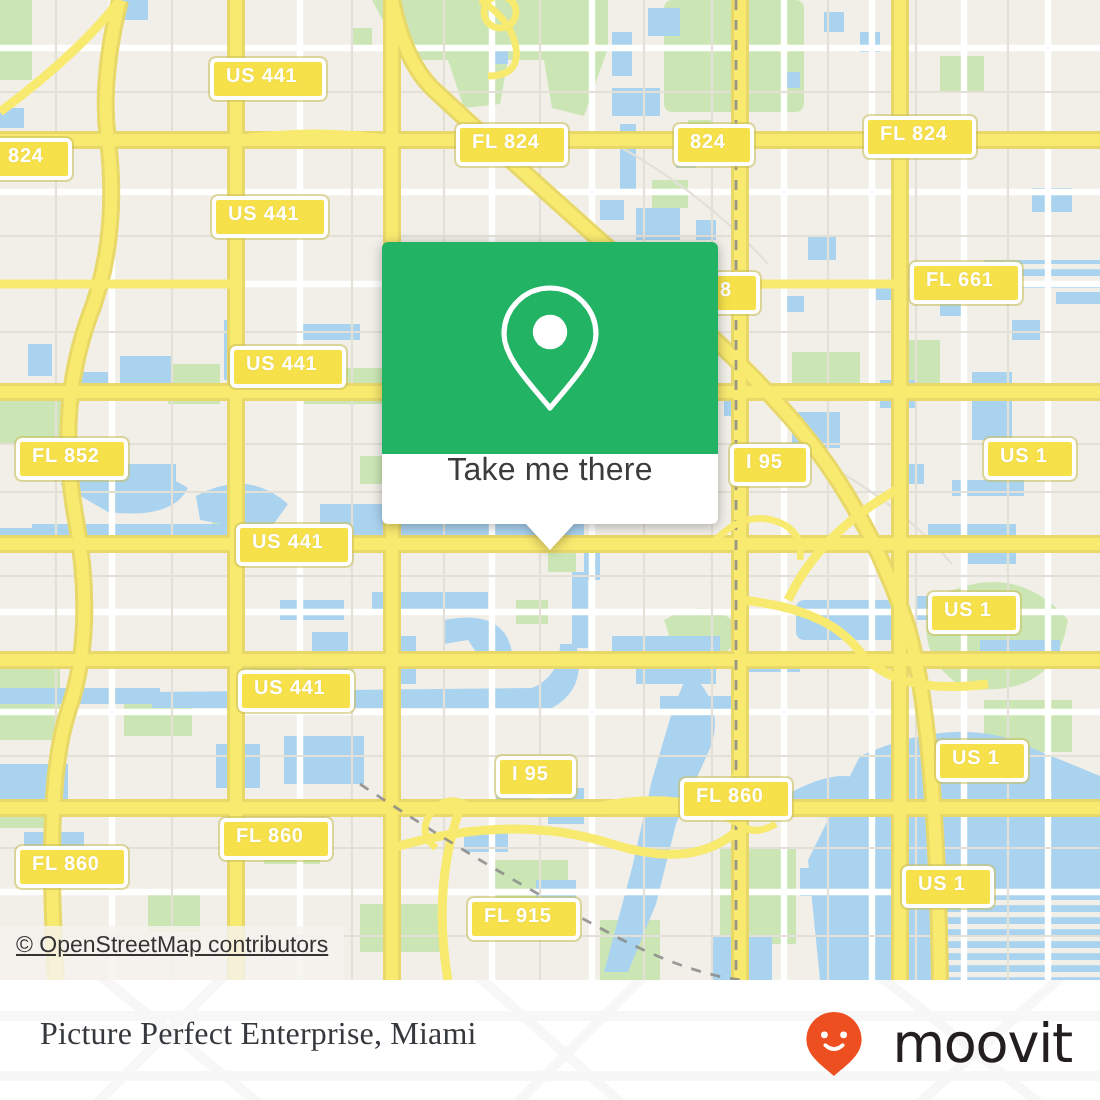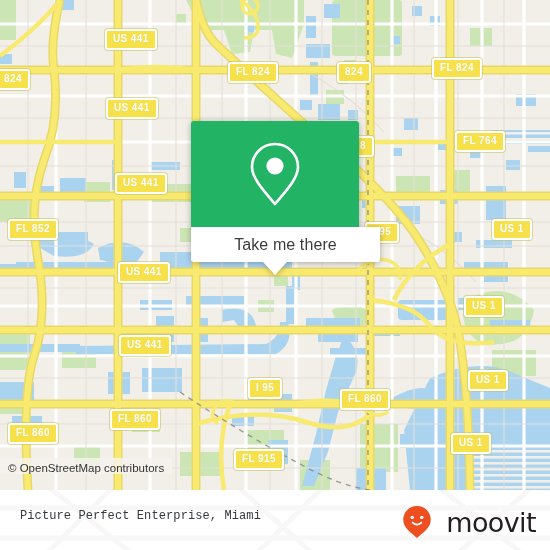--- a/index.html
+++ b/index.html
@@ -24,60 +24,61 @@
   .shield {
     position: absolute;
     background: #f7e14a;
     border: 2px solid #ffffff;
     border-radius: 3px;
     color: #ffffff;
     font-weight: bold;
     font-size: 10px;
     line-height: 1;
     letter-spacing: .4px;
-    padding: 3px 6px 4px 6px;
+    padding: 3px 12px 4px 6px;
     white-space: nowrap;
     text-shadow: 0 0 1px rgba(0,0,0,.10);
     box-shadow: 0 0 0 1px rgba(200,190,90,.55);
     font-family: "Liberation Sans", sans-serif;
   }
 
   
   .attrib {
     position: absolute;
-    left: 0; bottom: 16px;
+    left: 0; bottom: 0;
     background: rgba(245,243,238,0.82);
     color: #333333;
     font-size: 11.5px;
-    padding: 4px 8px 0 8px;
+    padding: 4px 8px 11px 8px;
     white-space: nowrap;
     font-family: "Liberation Sans", sans-serif;
+    text-decoration: underline;
   }
 
   
   .card {
     position: absolute;
     left: 191px; top: 121px;
     width: 168px; height: 141px;
     border-radius: 3px;
     filter: drop-shadow(0 1px 3px rgba(0,0,0,0.30));
   }
   .card-top {
     position: absolute; left: 0; top: 0;
     width: 168px; height: 106px;
     background: #22b365;
     border-radius: 3px 3px 0 0;
     display: flex; align-items: center; justify-content: center;
   }
   .card-foot {
     position: absolute; left: 0; top: 106px;
-    width: 189px; height: 35px;
+    width: 168px; height: 35px;
     background: #ffffff;
     border-radius: 0 0 3px 3px;
-    display: flex; align-items: center; justify-content: center;
+    display: flex; align-items: flex-start; justify-content: center;
   }
   .card-foot-label {
     color: #3c3c3c;
     font-size: 16px;
     letter-spacing: .1px;
     font-family: "Liberation Sans", sans-serif;
   }
   .card-tail {
     position: absolute;
     left: 50%; top: 141px;
@@ -96,24 +97,24 @@
     overflow: hidden;
   }
   .bottombar .watermark {
     position: absolute; left: 0; top: 0;
     width: 550px; height: 60px;
     opacity: .5;
   }
   .place-title {
     position: absolute;
     left: 20px; top: 19px;
-    font-size: 12px;
+    font-size: 16px;
     color: #35393d;
     letter-spacing: .1px;
-    font-family: Liberation Mono, monospace;
+    font-family: Liberation Serif, serif;
   }
   .brand {
     position: absolute;
     right: 14px; top: 15px;
     display: flex; align-items: center; gap: 14px;
   }
   .brand-text {
     font-size: 27px;
     color: #231f20;
     letter-spacing: -.6px;
@@ -357,21 +358,21 @@
       </g>
     </svg>
 
     <div id="shield-layer">
         <div class="shield" style="left: 105px; top: 29px;">US 441</div>
         <div class="shield" style="left: 228px; top: 62px;">FL 824</div>
         <div class="shield" style="left: 337px; top: 62px;">824</div>
         <div class="shield" style="left: 432px; top: 58px;">FL 824</div>
         <div class="shield" style="left: -4px; top: 69px;">824</div>
         <div class="shield" style="left: 106px; top: 98px;">US 441</div>
-        <div class="shield" style="left: 455px; top: 131px;">FL 764</div>
+        <div class="shield" style="left: 455px; top: 131px;">FL 661</div>
         <div class="shield" style="left: 352px; top: 136px;">8</div>
         <div class="shield" style="left: 115px; top: 173px;">US 441</div>
         <div class="shield" style="left: 8px; top: 219px; text-align: right;">FL 852</div>
         <div class="shield" style="left: 365px; top: 222px;">I 95</div>
         <div class="shield" style="left: 492px; top: 219px;">US 1</div>
         <div class="shield" style="left: 118px; top: 262px;">US 441</div>
         <div class="shield" style="left: 464px; top: 296px;">US 1</div>
         <div class="shield" style="left: 119px; top: 335px;">US 441</div>
         <div class="shield" style="left: 248px; top: 378px;">I 95</div>
         <div class="shield" style="left: 340px; top: 389px;">FL 860</div>

